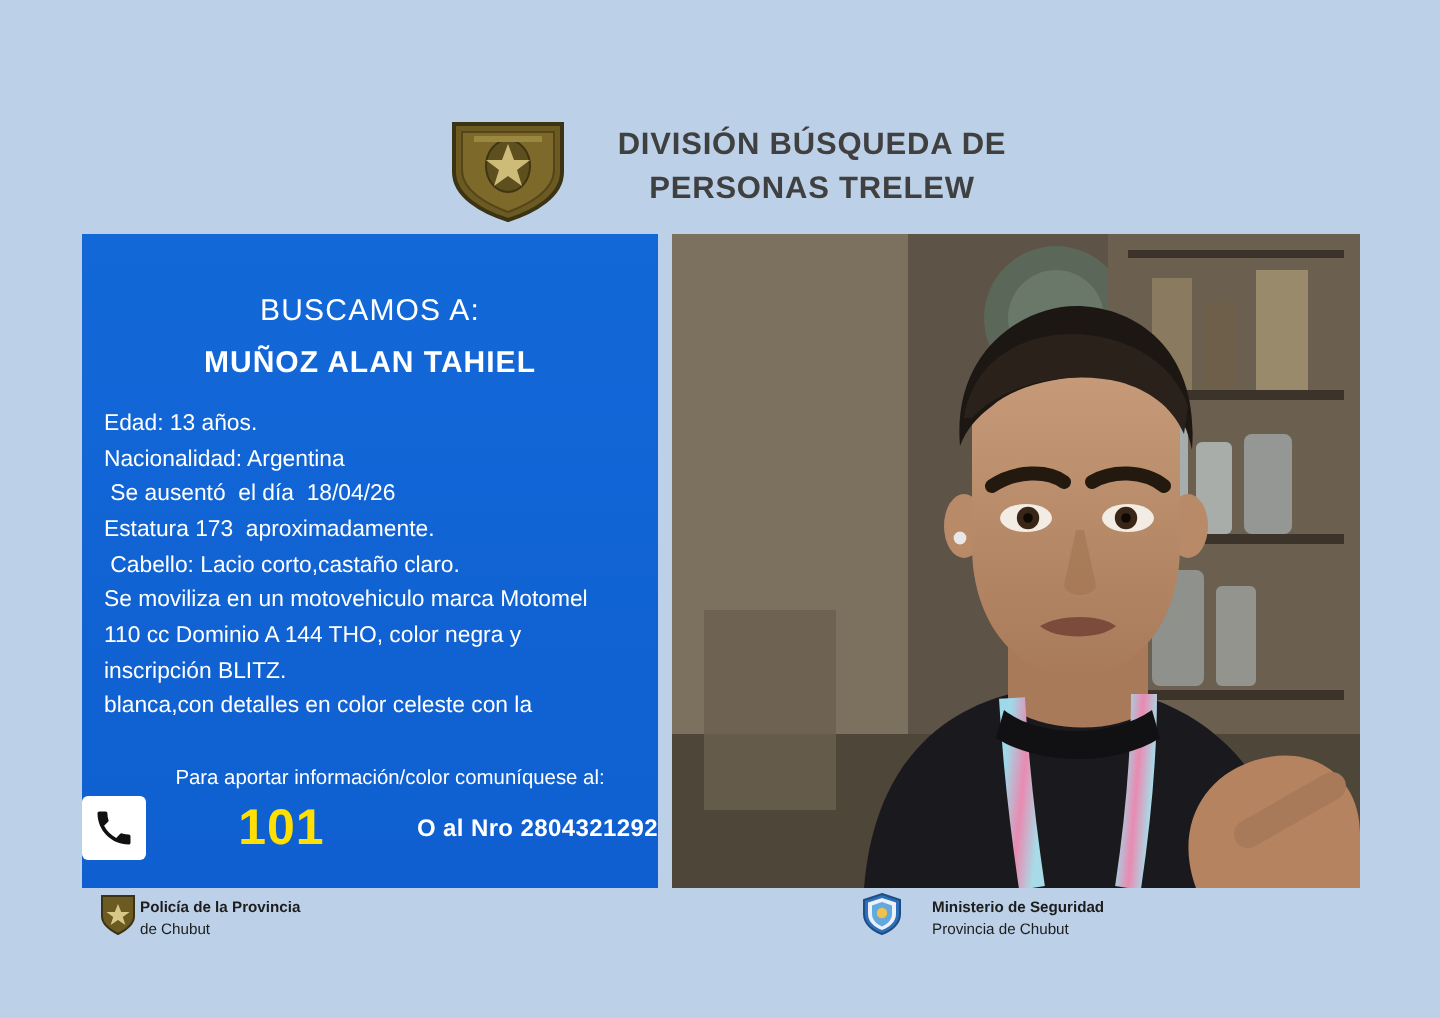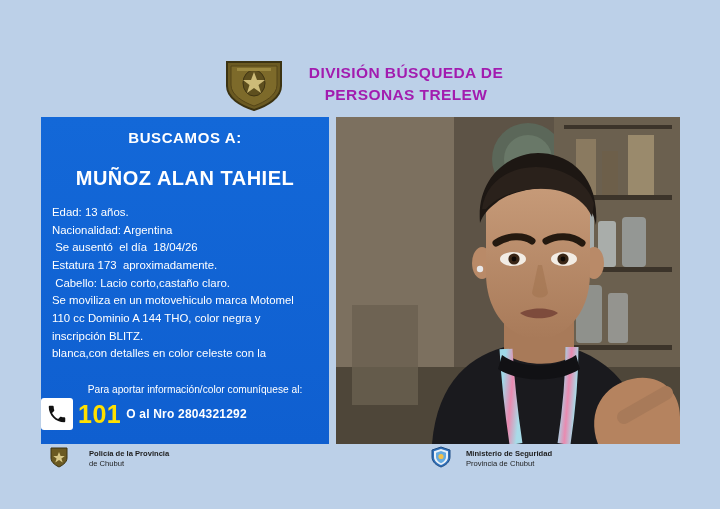--- a/index.html
+++ b/index.html
@@ -38,48 +38,49 @@
     position: relative;
     flex: none;
   }
   .crest svg { display: block; }
   .header-title {
     text-align: center;
     font-weight: bold;
     font-size: 15.5px;
     letter-spacing: 0.4px;
     line-height: 1.45;
-    color: #a21caf;
+    color: #404040;
   }
 
   
   .blue-panel {
     position: absolute;
     left: 41px;
     top: 117px;
     width: 288px;
     height: 327px;
     background: #1266d6;
     background: linear-gradient(180deg, #1368d8 0%, #0f5fd0 100%);
     color: #ffffff;
   }
   .panel-head {
     text-align: center;
     padding-top: 12px;
   }
   .panel-head .l1 {
     font-size: 15px;
-    font-weight: bold;
+    font-weight: normal;
     letter-spacing: 0.6px;
+    margin-top: 18px;
   }
   .panel-head .l2 {
-    font-size: 20px;
+    font-size: 15px;
     font-weight: bold;
     letter-spacing: 0.5px;
-    margin-top: 21px;
+    margin-top: 9px;
   }
   .details {
     margin: 14px 0 0 0;
     padding: 0 10px 0 11px;
     font-size: 11.4px;
     line-height: 1.55;
   }
   .details div { white-space: pre-wrap; }
 
   .contact {
@@ -90,22 +91,22 @@
     text-align: center;
   }
   .contact .lead {
     font-size: 10.2px;
     margin-bottom: 3px;
     padding-left: 20px;
   }
   .contact .row {
     display: flex;
     align-items: center;
-    justify-content: flex-start;
-    gap: 5px;
+    justify-content: space-between;
+    gap: 17px;
   }
   .phone-icon {
     width: 32px;
     height: 32px;
     background: #ffffff;
     border-radius: 3px;
     display: flex;
     align-items: center;
     justify-content: center;
   }
@@ -136,21 +137,21 @@
   }
   .photo svg { display: block; }
 
   
   .footer-left {
     position: absolute;
     left: 48px;
     top: 446px;
     display: flex;
     align-items: center;
-    gap: 19px;
+    gap: 0;
   }
   .footer-right {
     position: absolute;
     left: 430px;
     top: 446px;
     display: flex;
     align-items: center;
     gap: 14px;
   }
   .footer-text {

